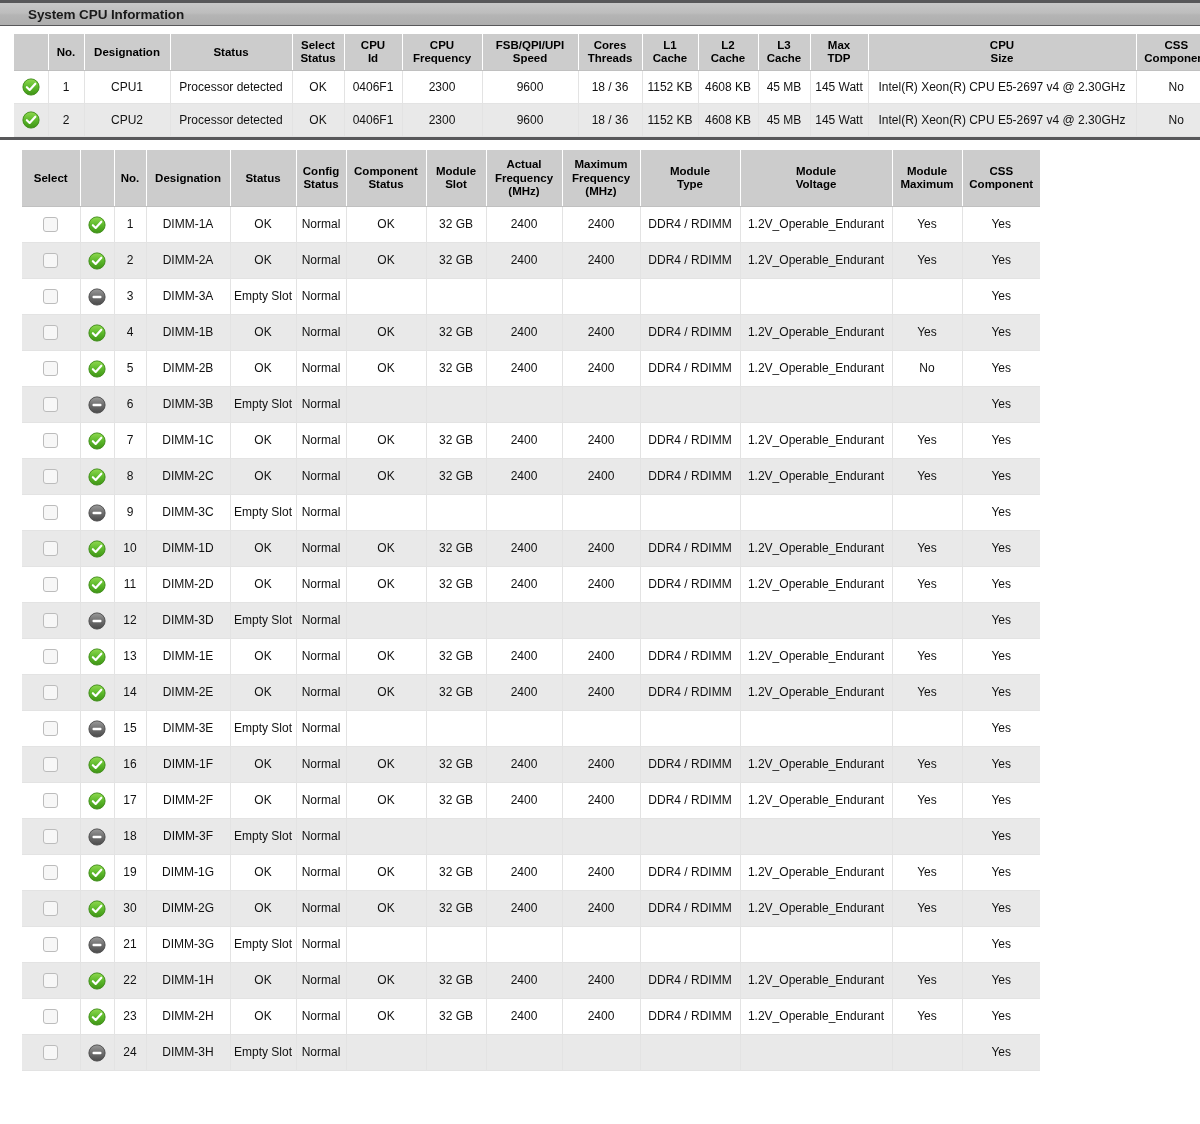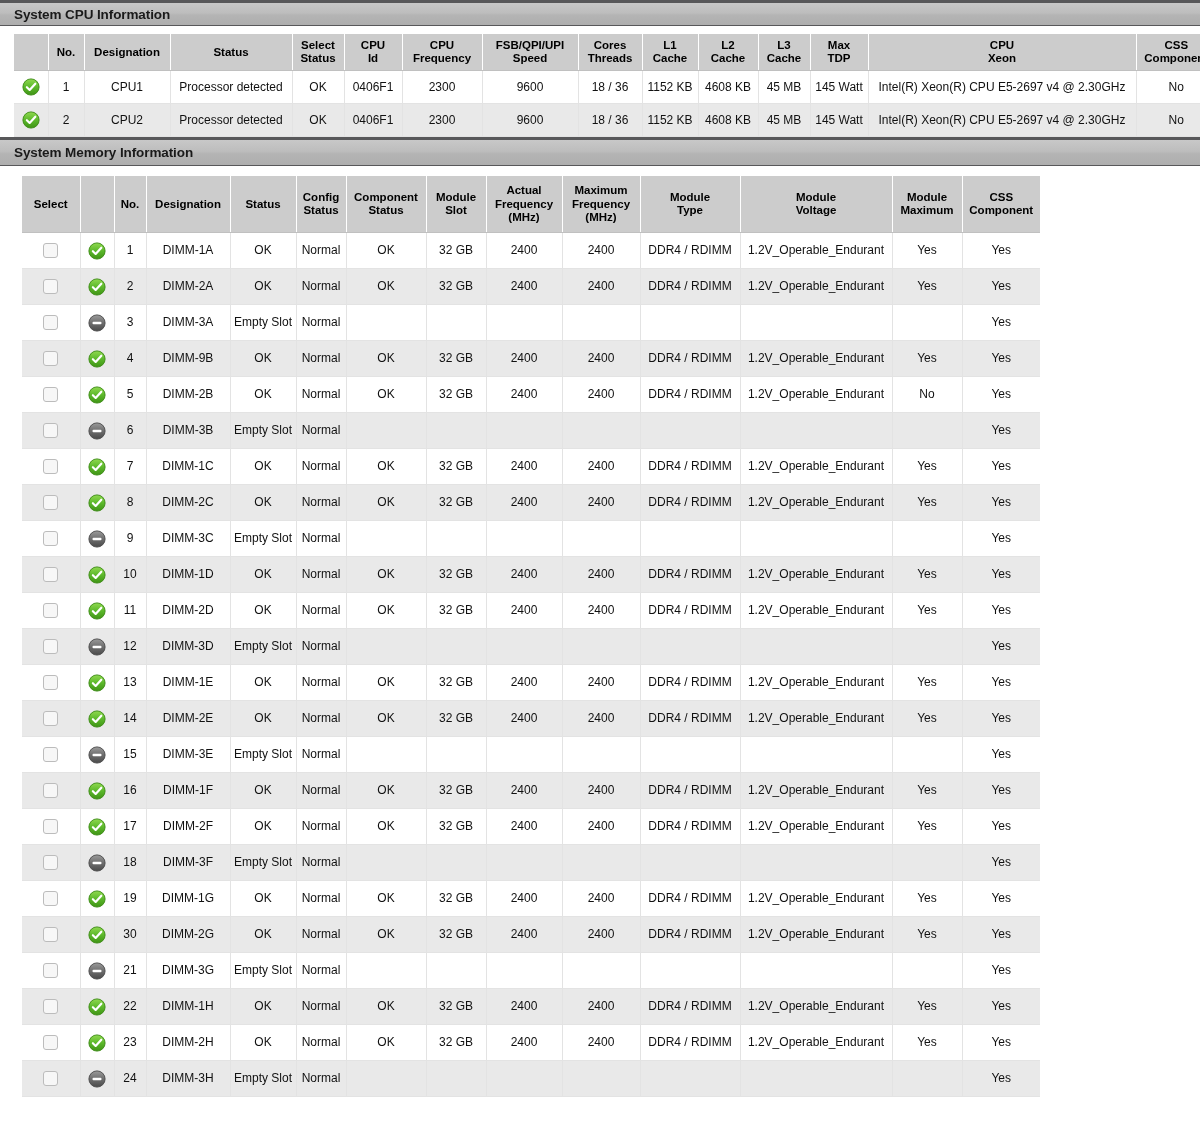--- a/index.html
+++ b/index.html
@@ -19,21 +19,21 @@
   
   .section-header {
     width: 1200px;
     box-sizing: border-box;
     border-top: 3px solid #58585a;
     background: linear-gradient(to bottom, #c8c8c8 0%, #bdbdbd 45%, #b4b4b4 55%, #aeaeae 100%);
     border-bottom: 1px solid #58585a;
     height: 26px;
     display: flex;
     align-items: center;
-    padding-left: 14px;
+    padding-left: 28px;
   }
   .section-header .title {
     font-size: 13.5px;
     font-weight: bold;
     color: #1a1a1a;
     letter-spacing: -0.1px;
   }
   .section-gap-above {
     height: 3px;
     background: #e9e9e9;
@@ -174,21 +174,21 @@
             <th><span>Status</span></th>
             <th><span>Select</span><br><span>Status</span></th>
             <th><span>CPU</span><br><span>Id</span></th>
             <th><span>CPU</span><br><span>Frequency</span></th>
             <th><span>FSB/QPI/UPI</span><br><span>Speed</span></th>
             <th><span>Cores</span><br><span>Threads</span></th>
             <th><span>L1</span><br><span>Cache</span></th>
             <th><span>L2</span><br><span>Cache</span></th>
             <th><span>L3</span><br><span>Cache</span></th>
             <th><span>Max</span><br><span>TDP</span></th>
-            <th><span>CPU</span><br><span>Xeon</span></th>
+            <th><span>CPU</span><br><span>Size</span></th>
             <th><span>CSS</span><br><span>Component</span></th>
           </tr>
       </thead>
       <tbody id="cpu-body">
           <tr class="odd">
             <td><span class="status-icon"><svg viewBox="0 0 20 20" width="18" height="18">
                   <defs>
                     <linearGradient id="gok" x1="0" y1="0" x2="0" y2="1">
                       <stop offset="0%" stop-color="#8fd94f"></stop>
                       <stop offset="50%" stop-color="#5cb82b"></stop>
@@ -238,23 +238,20 @@
             <td>45 MB</td>
             <td>145 Watt</td>
             <td>Intel(R) Xeon(R) CPU E5-2697 v4 @ 2.30GHz</td>
             <td>No</td>
           </tr>
         </tbody>
     </table>
   </div>
 
   <div class="section-gap-above"></div>
-  <div class="section-header" style="border-top:none;">
-    <span class="title">System Memory Information</span>
-  </div>
 
   <div class="mem-wrap">
     <table class="grid mem">
       <colgroup>
         <col class="m-select">
           <col class="m-icon">
           <col class="m-no">
           <col class="m-desig">
         <col class="m-status">
           <col class="m-config">
@@ -371,21 +368,21 @@
                     <linearGradient id="gok" x1="0" y1="0" x2="0" y2="1">
                       <stop offset="0%" stop-color="#8fd94f"></stop>
                       <stop offset="50%" stop-color="#5cb82b"></stop>
                       <stop offset="100%" stop-color="#3f9415"></stop>
                     </linearGradient>
                   </defs>
                   <circle cx="10" cy="10" r="9" fill="url(#gok)" stroke="#3b8a14" stroke-width="1"></circle>
                   <path d="M5.4 10.3 L8.5 13.3 L14.8 6.4" fill="none" stroke="#ffffff" stroke-width="2.4" stroke-linecap="round" stroke-linejoin="round"></path>
                 </svg></span></td>
             <td>4</td>
-            <td>DIMM-9B</td>
+            <td>DIMM-1B</td>
             <td>OK</td>
             <td>Normal</td>
             <td>OK</td>
             <td>32 GB</td>
             <td>2400</td>
             <td>2400</td>
             <td>DDR4 / RDIMM</td>
             <td>1.2V_Operable_Endurant</td>
             <td>Yes</td>
             <td>Yes</td>

